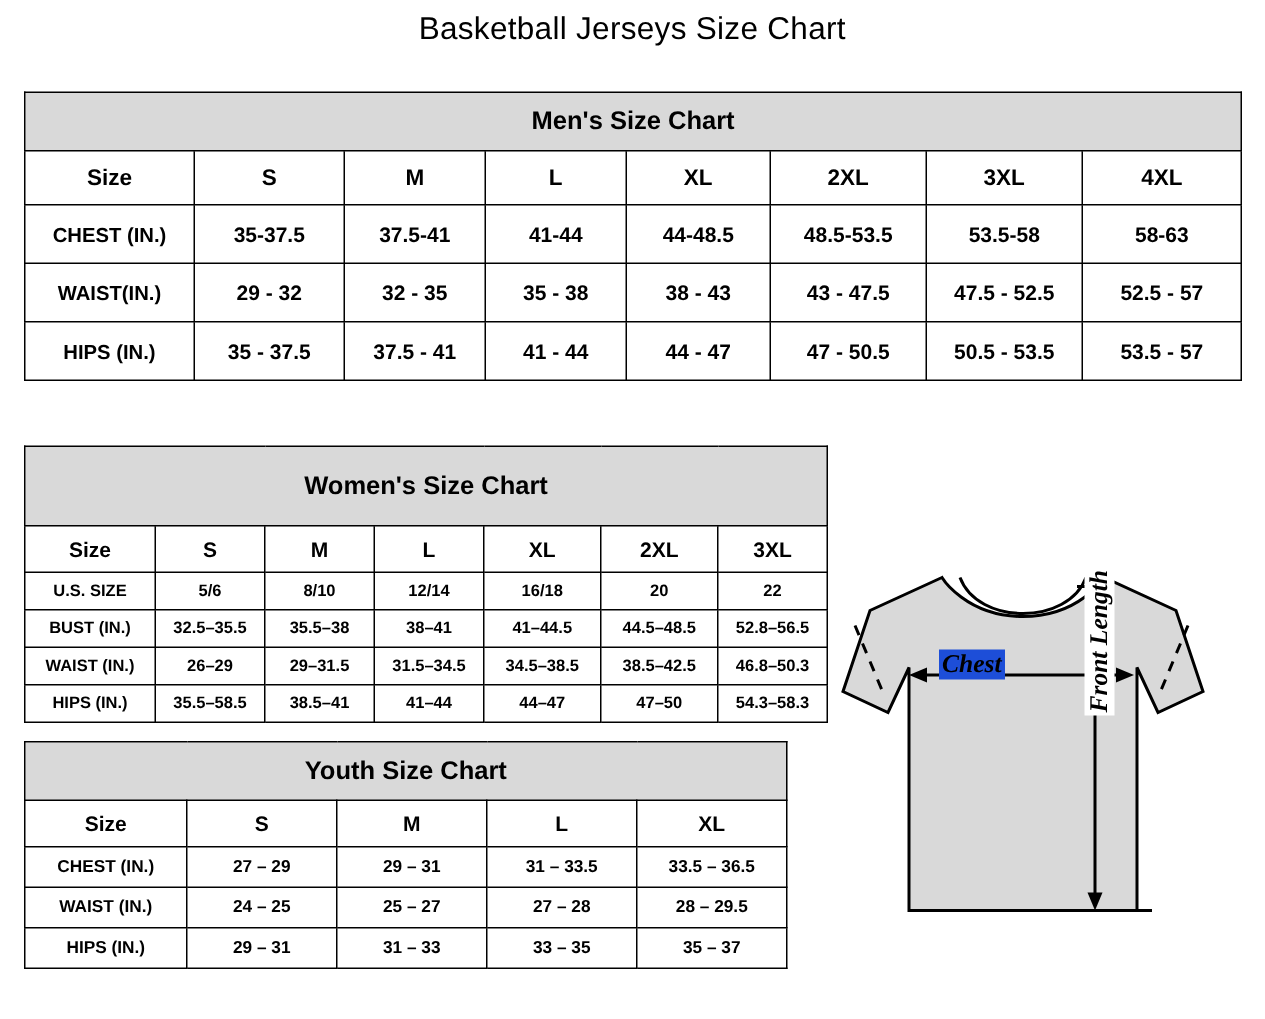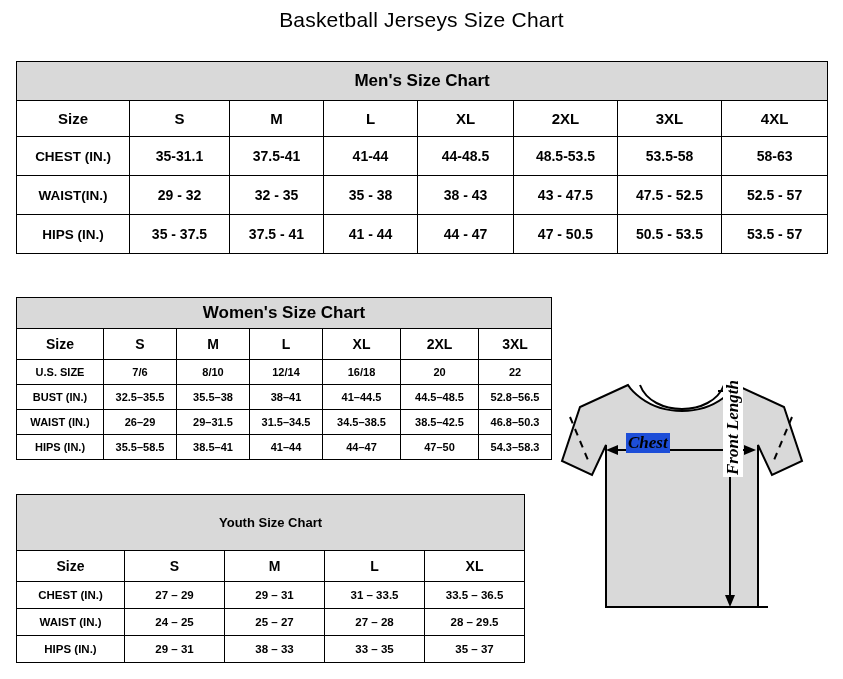--- a/index.html
+++ b/index.html
@@ -57,33 +57,33 @@
   #mens-chart tbody td { font-size: 14px; padding: 11px 0; }
   #mens-chart .rowlabel { font-size: 13.5px; }
 
   
   #womens-chart {
     position: absolute;
     left: 16px;
     top: 297px;
     width: 535px;
   }
-  #womens-chart .chart-title td { font-size: 17px; padding: 5px 0; }
+  #womens-chart .chart-title td { font-size: 17px; padding: 16px 0; }
   #womens-chart .hdr td { font-size: 14px; padding: 7px 0; }
   #womens-chart tbody td { font-size: 11px; padding: 6px 0; }
   #womens-chart .rowlabel { font-size: 11px; }
 
   
   #youth-chart {
     position: absolute;
     left: 16px;
     top: 494px;
     width: 508px;
   }
-  #youth-chart .chart-title td { font-size: 13px; padding: 20px 0; }
+  #youth-chart .chart-title td { font-size: 17px; padding: 9px 0; }
   #youth-chart .hdr td { font-size: 14px; padding: 7px 0; }
   #youth-chart tbody td { font-size: 11.5px; padding: 7px 0; }
   #youth-chart .rowlabel { font-size: 11.5px; }
 
   
   #jersey-diagram {
     position: absolute;
     left: 540px;
     top: 345px;
     width: 300px;
@@ -141,21 +141,21 @@
       <td>L</td>
       <td>XL</td>
       <td>2XL</td>
       <td>3XL</td>
       <td>4XL</td>
     </tr>
   </thead>
   <tbody>
     <tr>
       <td class="rowlabel">CHEST (IN.)</td>
-      <td>35-31.1</td>
+      <td>35-37.5</td>
       <td>37.5-41</td>
       <td>41-44</td>
       <td>44-48.5</td>
       <td>48.5-53.5</td>
       <td>53.5-58</td>
       <td>58-63</td>
     </tr>
     <tr>
       <td class="rowlabel">WAIST(IN.)</td>
       <td>29 - 32</td>
@@ -199,21 +199,21 @@
       <td>M</td>
       <td>L</td>
       <td>XL</td>
       <td>2XL</td>
       <td>3XL</td>
     </tr>
   </thead>
   <tbody>
     <tr>
       <td class="rowlabel">U.S. SIZE</td>
-      <td>7/6</td>
+      <td>5/6</td>
       <td>8/10</td>
       <td>12/14</td>
       <td>16/18</td>
       <td>20</td>
       <td>22</td>
     </tr>
     <tr>
       <td class="rowlabel">BUST  (IN.)</td>
       <td>32.5–35.5</td>
       <td>35.5–38</td>
@@ -274,21 +274,21 @@
     <tr>
       <td class="rowlabel">WAIST  (IN.)</td>
       <td>24  –  25</td>
       <td>25  –  27</td>
       <td>27  –  28</td>
       <td>28  –  29.5</td>
     </tr>
     <tr>
       <td class="rowlabel">HIPS  (IN.)</td>
       <td>29  –  31</td>
-      <td>38  –  33</td>
+      <td>31  –  33</td>
       <td>33  –  35</td>
       <td>35  –  37</td>
     </tr>
   </tbody>
 </table>
 
 <div id="jersey-diagram">
   <svg width="300" height="325" viewBox="0 0 300 325" xmlns="http://www.w3.org/2000/svg">
 
     <path d="M88 40 L40 62 L22 116 L52 130 L66 100 L66 262 L218 262 L218 100 L232 130 L262 116 L244 62 L196 40

